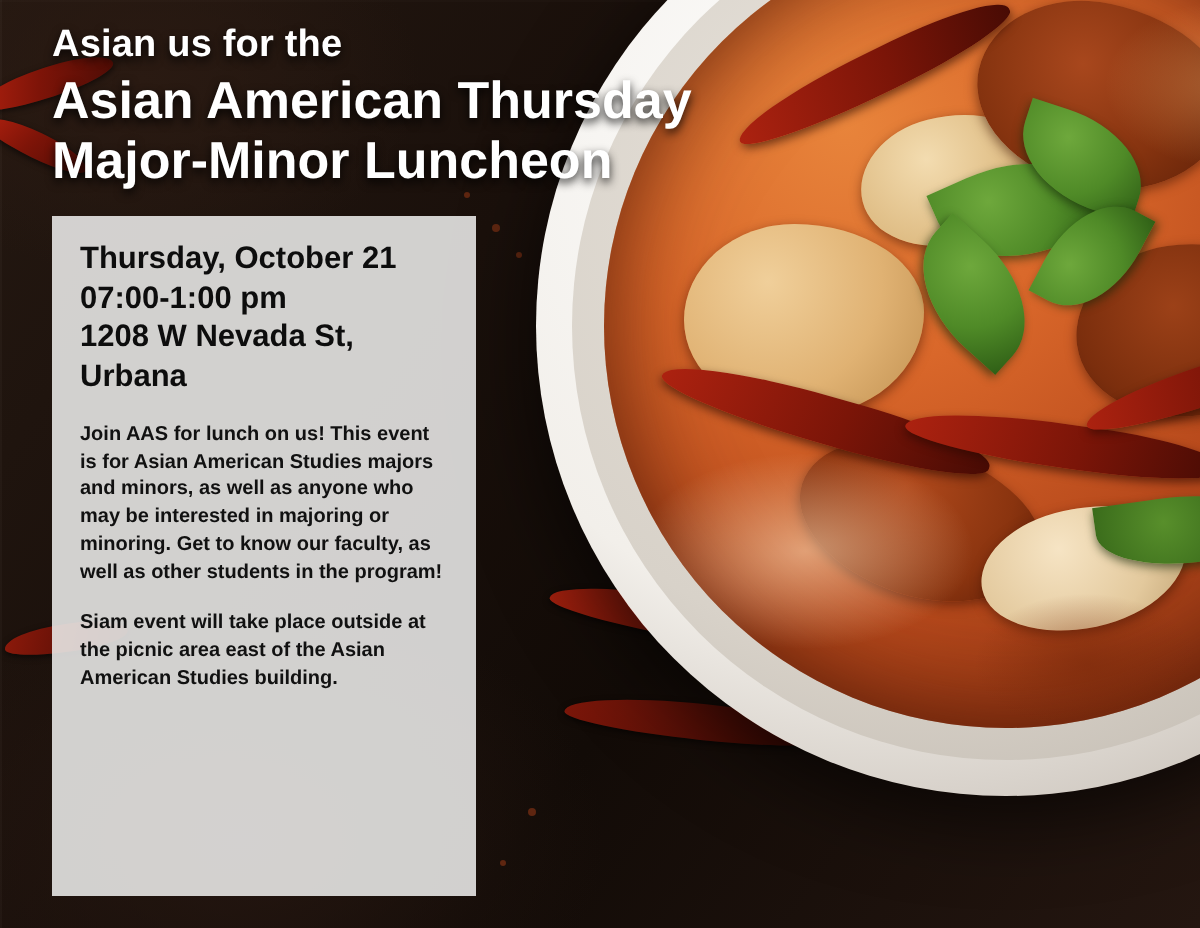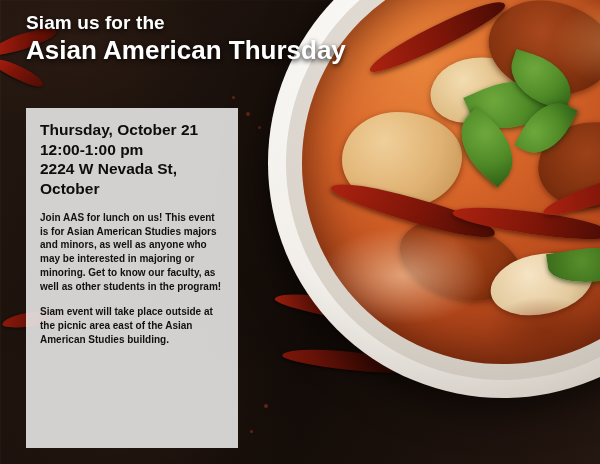--- a/index.html
+++ b/index.html
@@ -228,27 +228,28 @@
       <div class="pod p4"></div>
       <div class="leaf l1"></div>
       <div class="leaf l2"></div>
       <div class="leaf l3"></div>
       <div class="leaf l4"></div>
       <div class="leaf l5"></div>
     </div>
   </div>
 
   <div class="headline">
-    <div class="join-line">Siam us for the</div>
+    <div class="join-line">Asian us for the</div>
     <div class="title-line">Asian American Thursday</div>
+    <div class="title-line">Major-Minor Luncheon</div>
   </div>
 
   <div class="infobox">
     <p class="detail">Thursday, October 21</p>
-    <p class="detail">12:00-1:00 pm</p>
-    <p class="detail">2224 W Nevada St,</p>
-    <p class="detail">October</p>
+    <p class="detail">07:00-1:00 pm</p>
+    <p class="detail">1208 W Nevada St,</p>
+    <p class="detail">Urbana</p>
 
     <p class="body-para first">Join AAS for lunch on us! This event is for Asian American Studies majors and minors, as well as anyone who may be interested in majoring or minoring. Get to know our faculty, as well as other students in the program!</p>
     <p class="body-para">Siam event will take place outside at the picnic area east of the Asian American Studies building.</p>
   </div>
 
 </div>
 
 </body></html>

